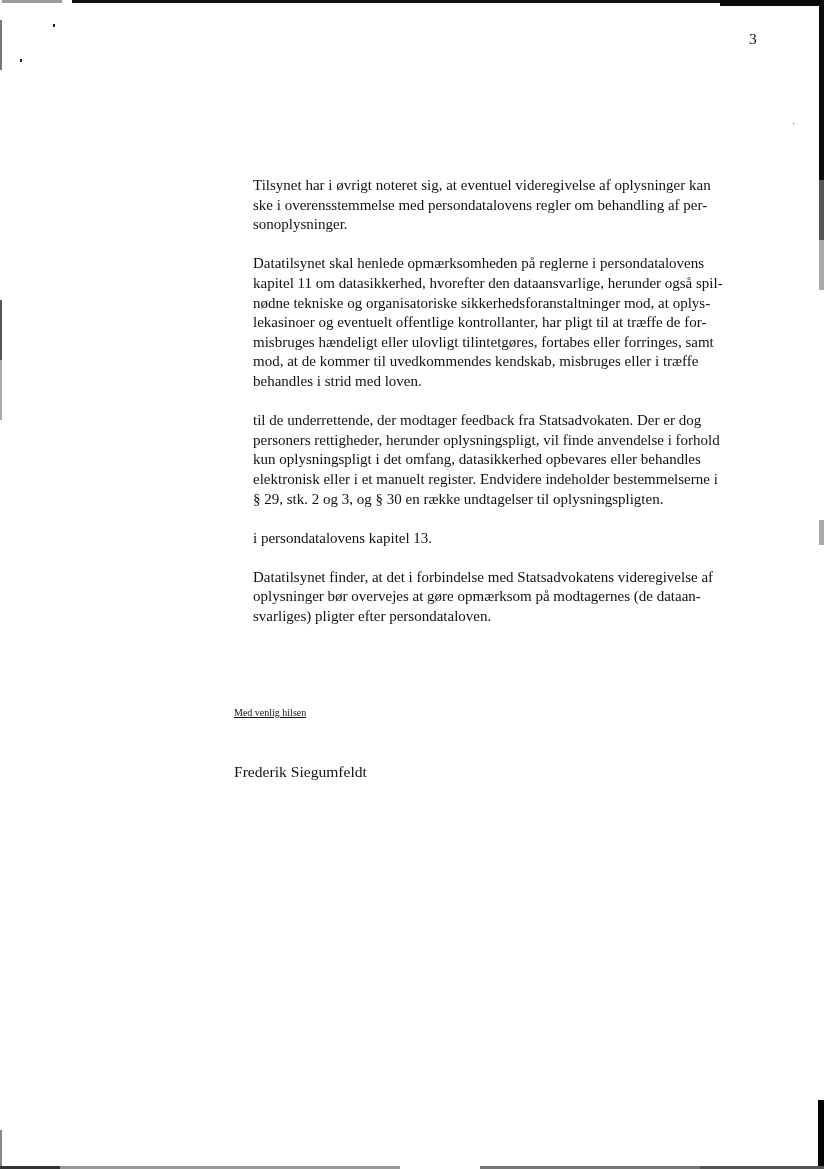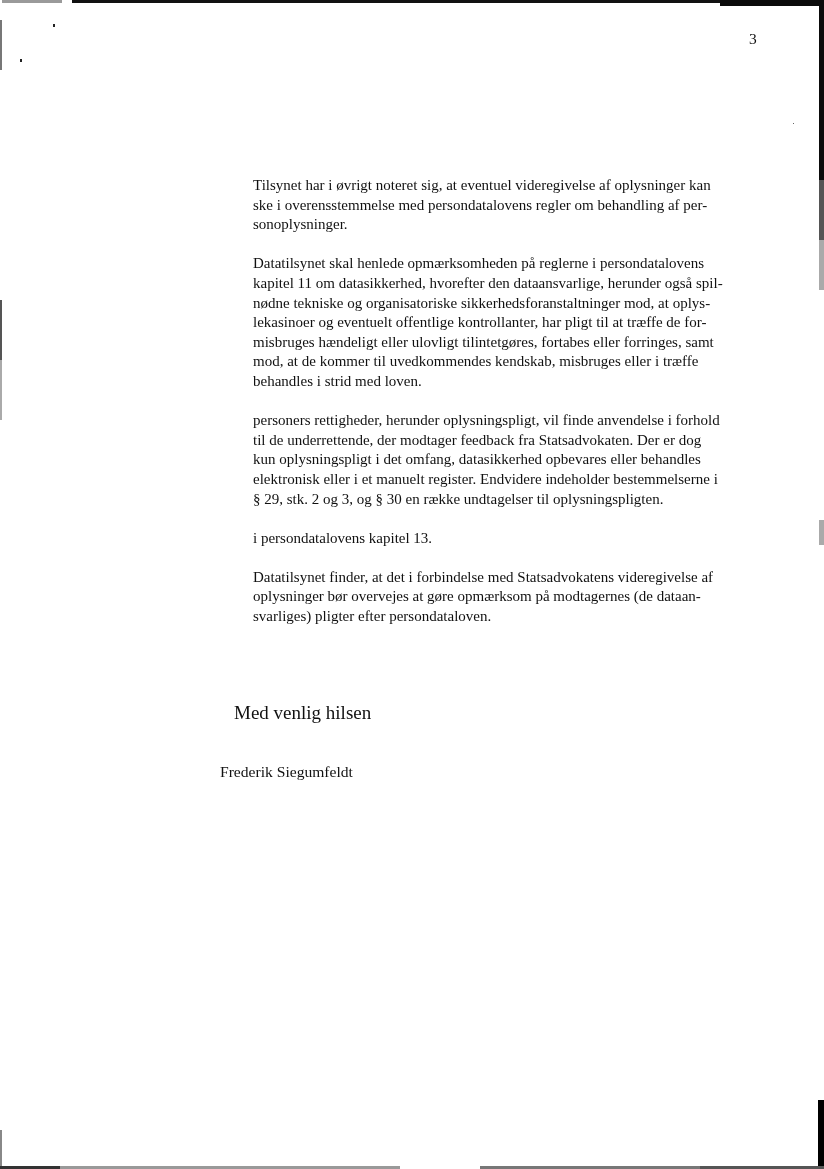--- a/index.html
+++ b/index.html
@@ -89,27 +89,28 @@
       margin: 0 0 19.6px 0;
       white-space: nowrap;
     }
     .para .line {
       display: block;
     }
     .closing {
       position: absolute;
       left: 234px;
       top: 703px;
-      font-size: 19px;
+      font-size: 10px;
       line-height: 19.6px;
       white-space: nowrap;
+      text-decoration: underline;
     }
     .signature {
       position: absolute;
-      left: 220px;
+      left: 234px;
       top: 762px;
       font-size: 15.6px;
       line-height: 19.6px;
       white-space: nowrap;
     }
   </style>
 </head>
 <body>
 
 <div class="page">
@@ -134,22 +135,22 @@
     <p class="para">
       <span class="line">Datatilsynet skal henlede opmærksomheden på reglerne i persondatalovens</span>
       <span class="line">kapitel 11 om datasikkerhed, hvorefter den dataansvarlige, herunder også spil-</span>
       <span class="line">nødne tekniske og organisatoriske sikkerhedsforanstaltninger mod, at oplys-</span>
       <span class="line">lekasinoer og eventuelt offentlige kontrollanter, har pligt til at træffe de for-</span>
       <span class="line">misbruges hændeligt eller ulovligt tilintetgøres, fortabes eller forringes, samt</span>
       <span class="line">mod, at de kommer til uvedkommendes kendskab, misbruges eller i træffe</span>
       <span class="line">behandles i strid med loven.</span>
     </p>
     <p class="para">
+      <span class="line">til de underrettende, der modtager feedback fra Statsadvokaten. Der er dog</span>
       <span class="line">personers rettigheder, herunder oplysningspligt, vil finde anvendelse i forhold</span>
-      <span class="line">til de underrettende, der modtager feedback fra Statsadvokaten. Der er dog</span>
       <span class="line">kun oplysningspligt i det omfang, datasikkerhed opbevares eller behandles</span>
       <span class="line">elektronisk eller i et manuelt register. Endvidere indeholder bestemmelserne i</span>
       <span class="line">§ 29, stk. 2 og 3, og § 30 en række undtagelser til oplysningspligten.</span>
     </p>
     <p class="para">
       <span class="line">i persondatalovens kapitel 13.</span>
     </p>
     <p class="para">
       <span class="line">Datatilsynet finder, at det i forbindelse med Statsadvokatens videregivelse af</span>
       <span class="line">oplysninger bør overvejes at gøre opmærksom på modtagernes (de dataan-</span>

